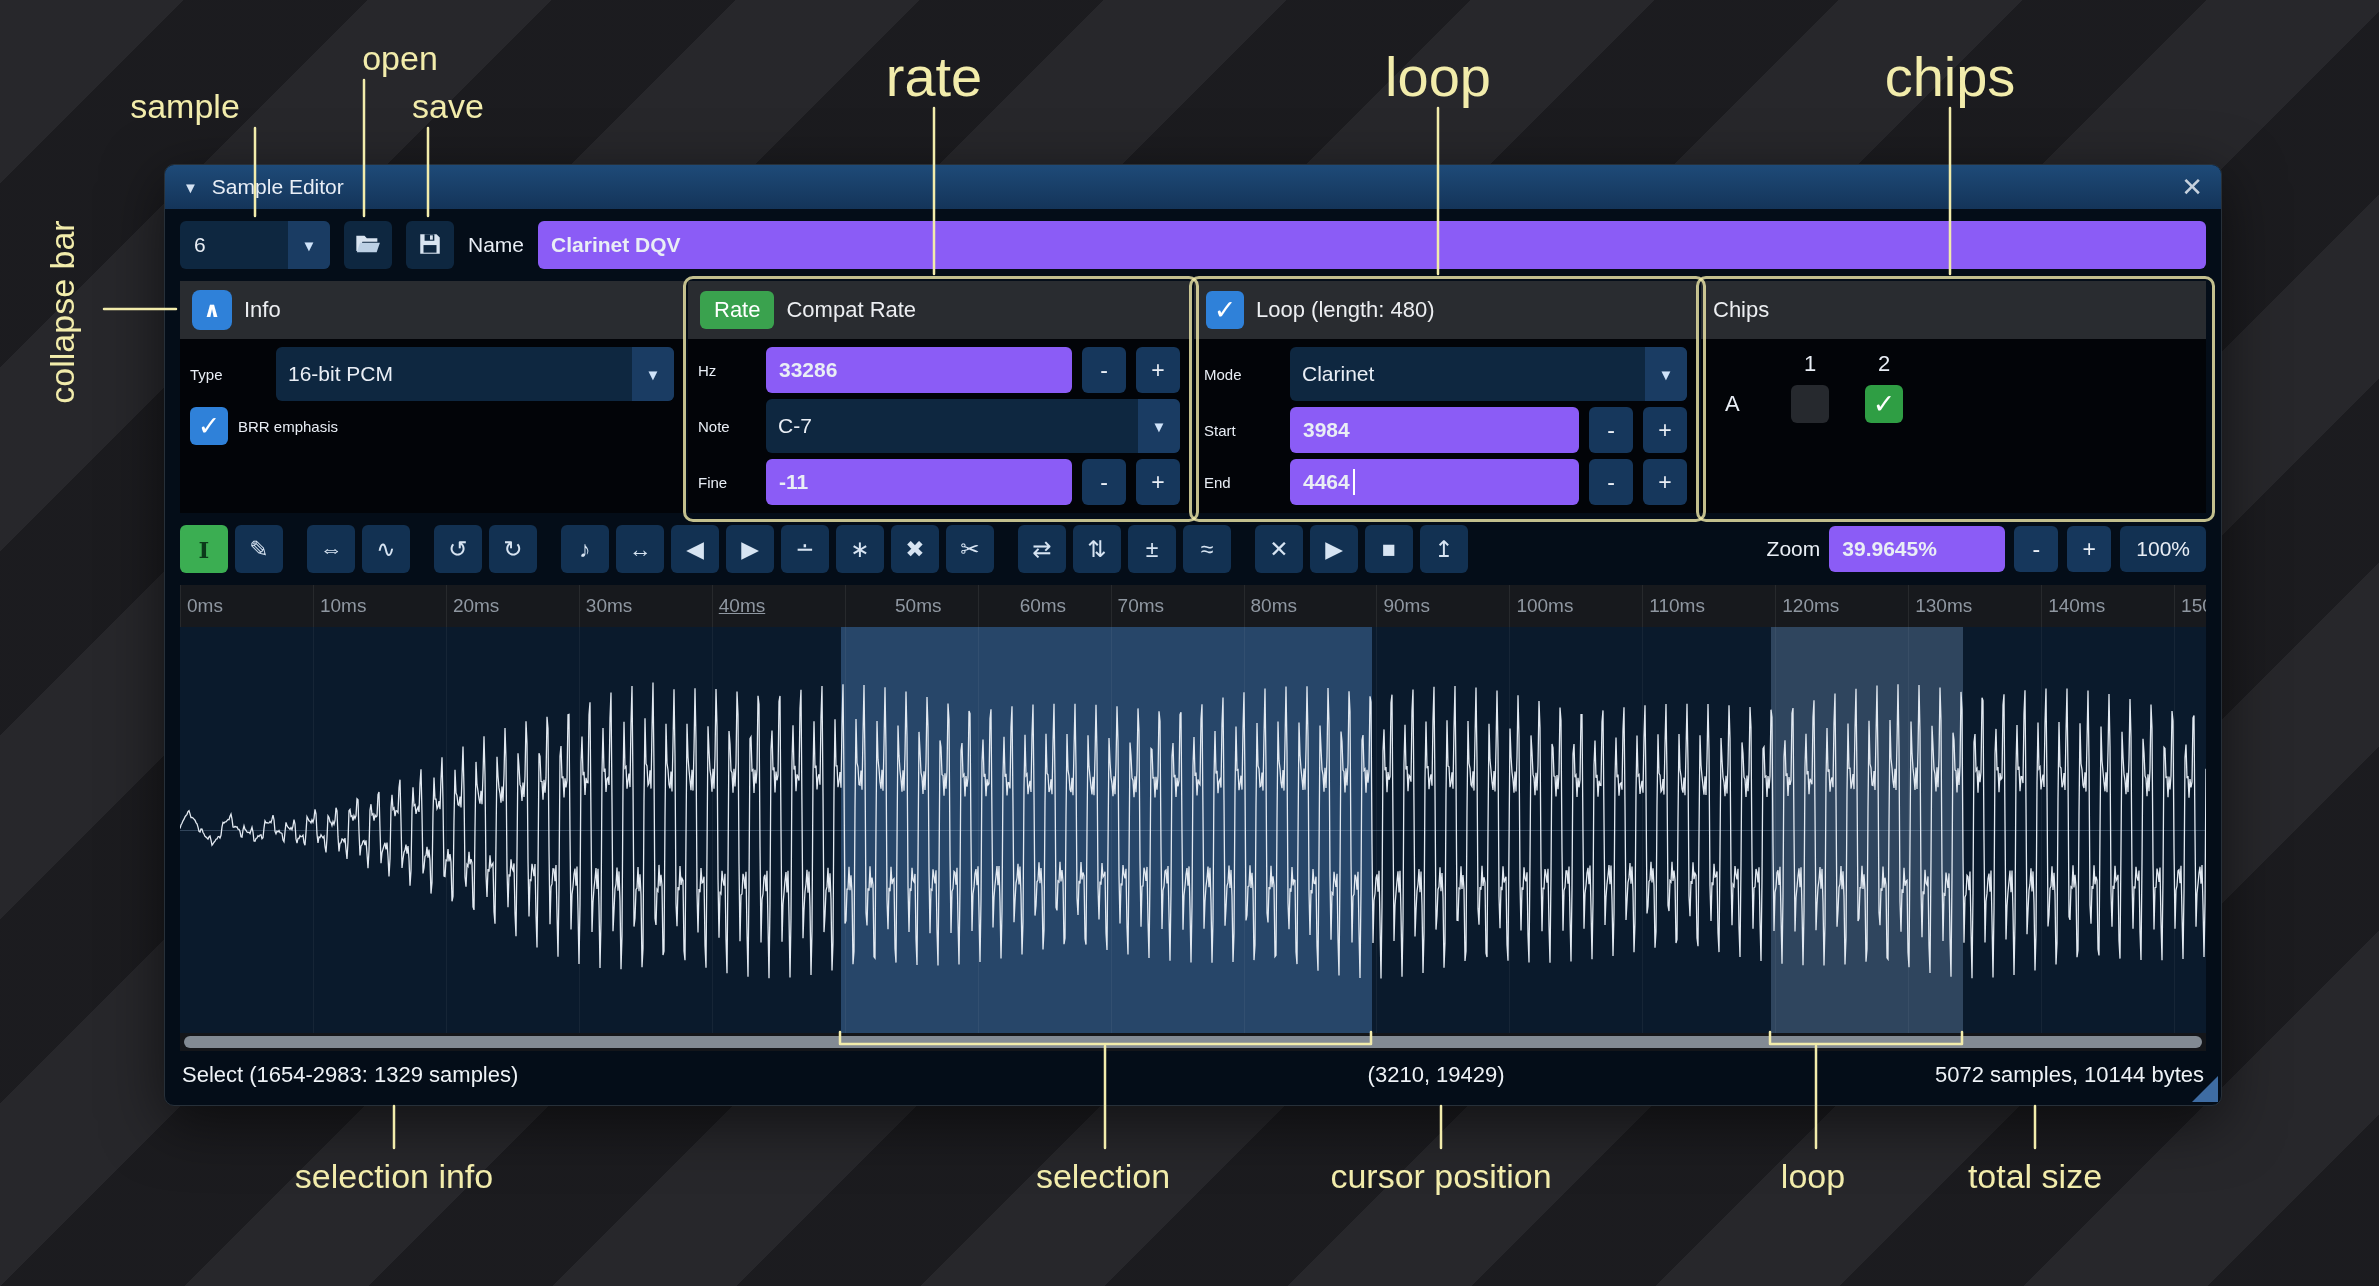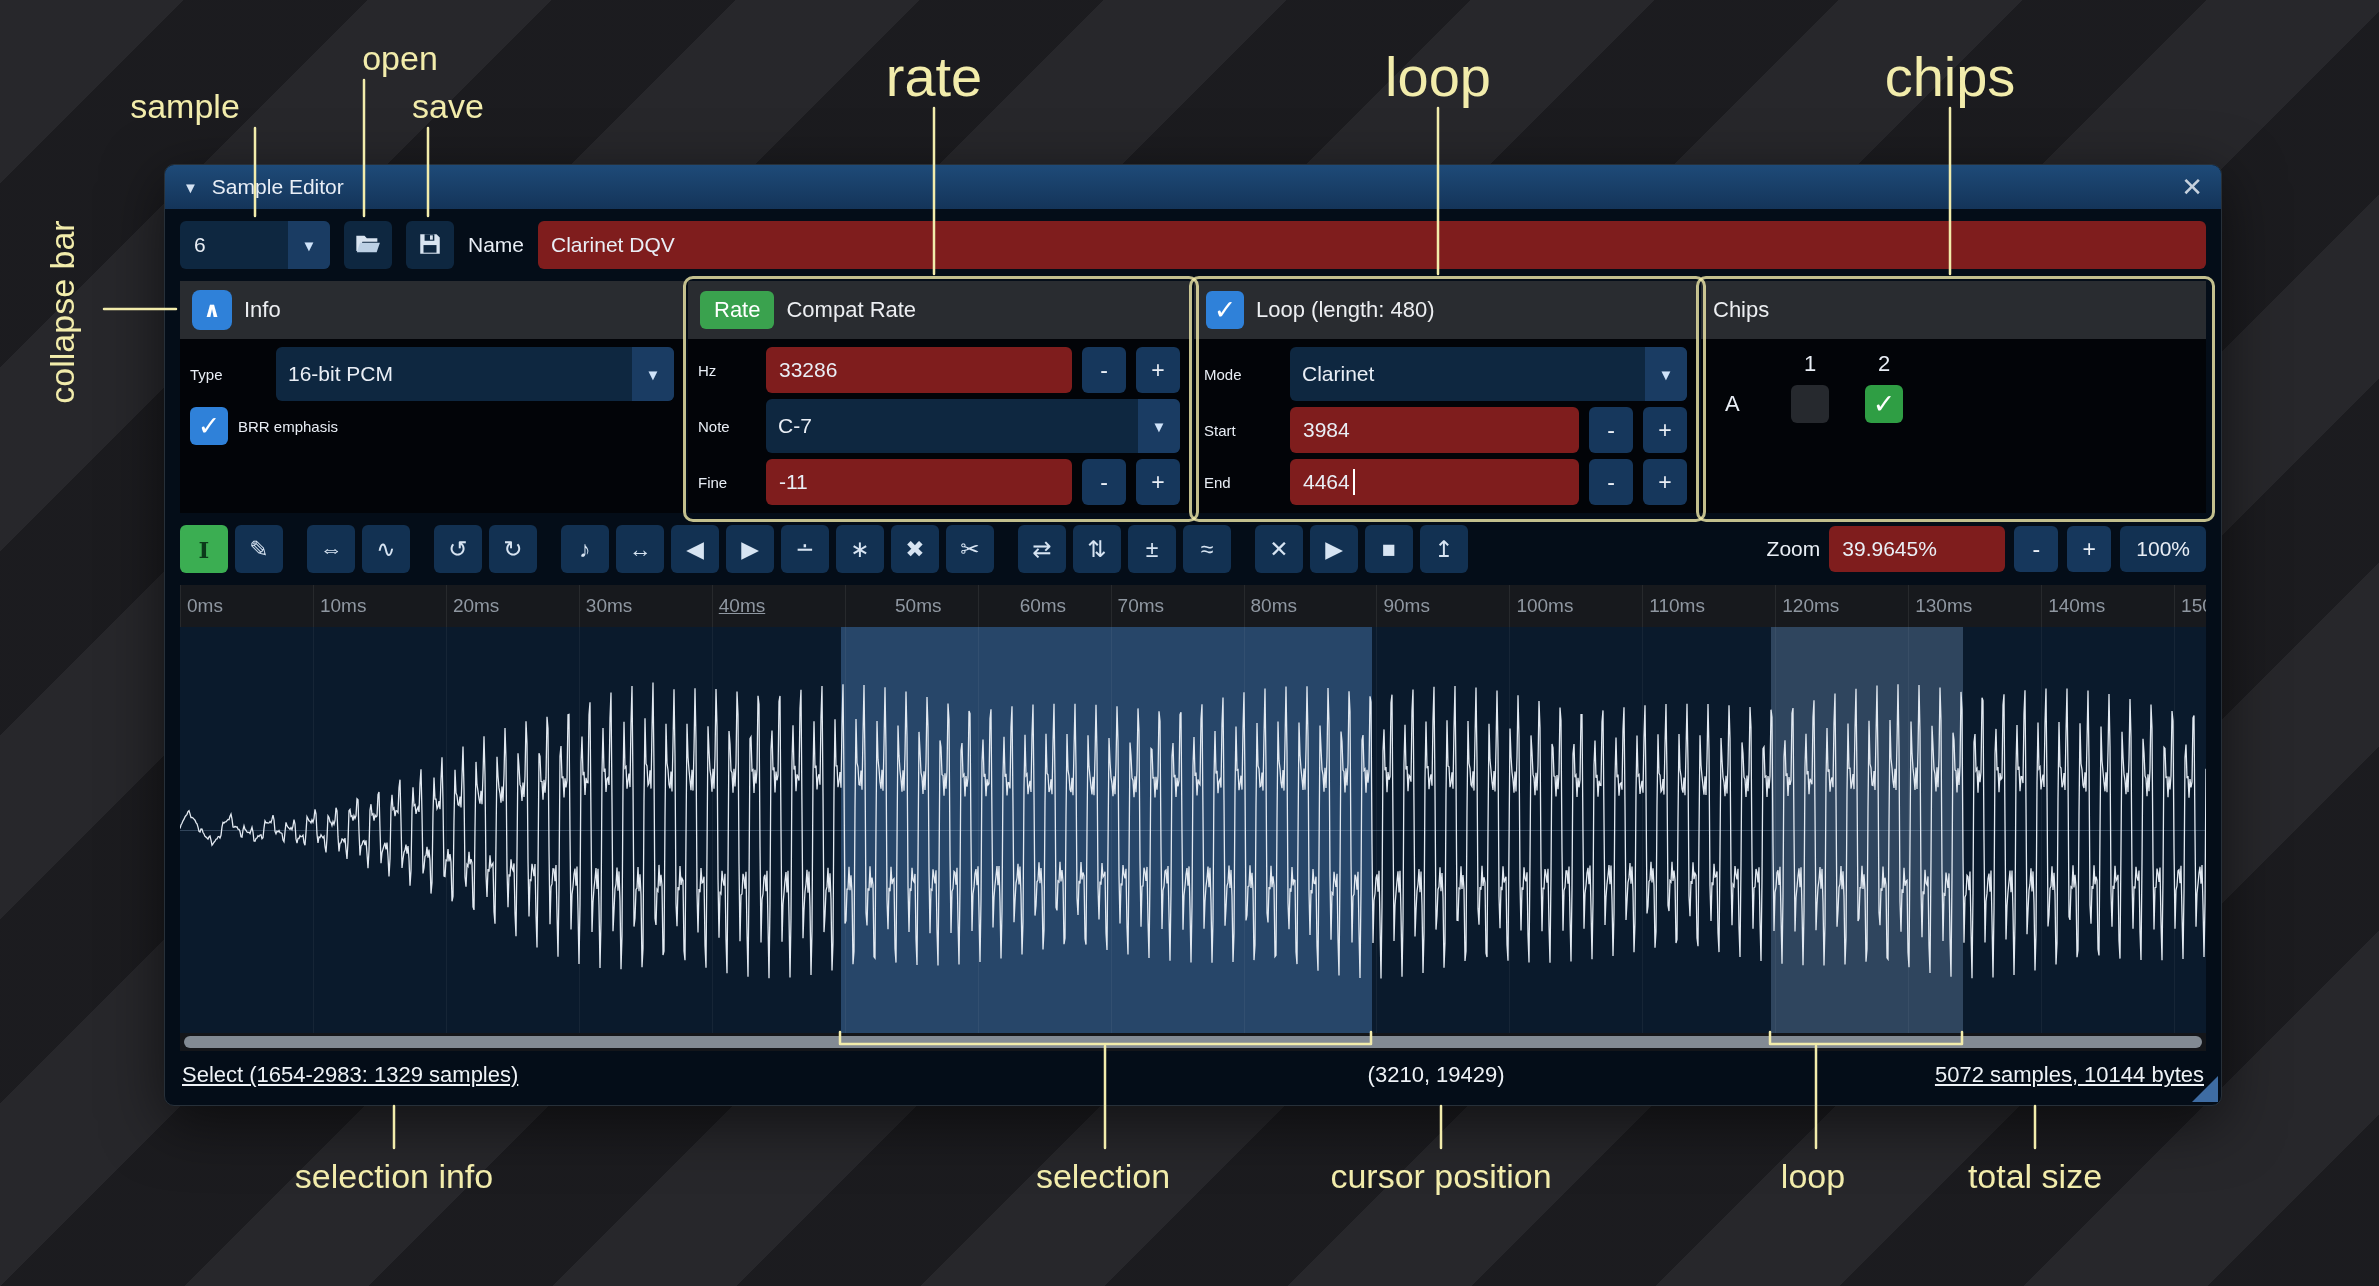--- a/index.html
+++ b/index.html
@@ -29,21 +29,21 @@
   .titlebar .tri{font-size:15px;color:#d4e2f2;}
   .titlebar .close{margin-left:auto;font-size:26px;color:#c6d1dd;cursor:default;}
   .win-body{padding:12px 15px 6px 15px;}
 
   .row2{display:flex;align-items:center;gap:14px;height:48px;margin-bottom:12px;}
   .select{display:flex;height:48px;background:#0e2740;border-radius:6px;overflow:hidden;align-items:stretch;}
   .select .val{flex:1;display:flex;align-items:center;padding:0 14px;font-size:21px;}
   .arrowbox{width:42px;background:#1a3c63;display:flex;align-items:center;justify-content:center;font-size:15px;color:#cfe3fa;}
   .icon-btn{width:48px;height:48px;background:#0e2740;border:none;border-radius:6px;display:flex;align-items:center;justify-content:center;padding:0;}
   .lbl{font-size:21px;}
-  .field{background:#7f1d1d;border-radius:6px;height:46px;display:flex;align-items:center;padding:0 13px;font-size:21px;}
+  .field{background:#8b5cf6;border-radius:6px;height:46px;display:flex;align-items:center;padding:0 13px;font-size:21px;font-weight:bold;}
   .field.name{flex:1;height:48px;}
 
   .panels{display:flex;gap:4px;height:232px;}
   .panel{background:#020408;display:flex;flex-direction:column;}
   .panel-hdr{height:58px;background:#292c30;display:flex;align-items:center;gap:12px;padding:0 12px;font-size:22px;color:#eceef1;flex:none;}
   .panel-body{flex:1;padding:8px 10px;display:flex;flex-direction:column;gap:6px;}
   .frow{display:flex;align-items:center;gap:10px;}
   .frow label{font-size:15px;flex:none;}
   .frow .field{flex:1;}
   .dropdown{flex:1;display:flex;background:#0e2740;border-radius:6px;height:54px;overflow:hidden;}
@@ -83,21 +83,21 @@
   .overlay.loopov{background:rgba(135,170,212,0.30);}
   .gridwrap{position:absolute;inset:0;}
   .gridline{position:absolute;top:0;bottom:0;width:1px;background:rgba(255,255,255,.05);}
   .zero{position:absolute;left:0;right:0;top:50%;height:1px;background:rgba(150,182,214,.28);}
   .wavesvg{position:absolute;inset:0;width:100%;height:100%;}
   .wavesvg path{stroke:#e2e9f1;stroke-width:1.3px;}
 
   .scroll{height:18px;background:#14161a;padding:3px 4px;box-sizing:border-box;}
   .thumb{height:12px;width:100%;background:#828a93;border-radius:6px;}
 
-  .status{position:relative;display:flex;align-items:center;height:48px;padding:0 2px;font-size:22px;color:#eef2f6;text-decoration:underline;}
+  .status{position:relative;display:flex;align-items:center;height:48px;padding:0 2px;font-size:22px;color:#eef2f6;}
   .cursorpos{position:absolute;left:62%;transform:translateX(-50%);}
   .sizetext{margin-left:auto;}
 
   .grip{position:absolute;right:3px;bottom:3px;width:0;height:0;border-style:solid;
     border-width:0 0 26px 26px;border-color:transparent transparent #3e6ca3 transparent;}
 </style>
 </head>
 <body>
 
 <svg class="ann-overlay" data-name="annotation-lines">

